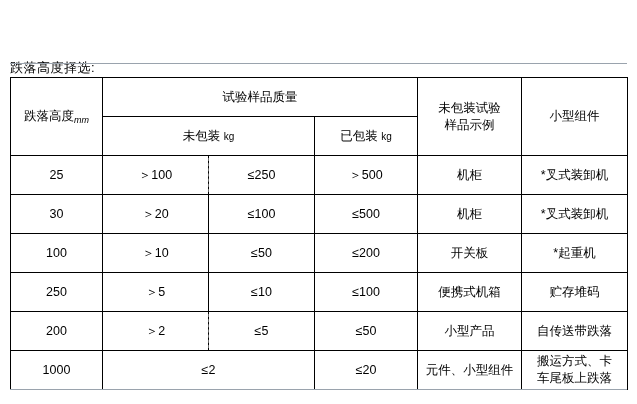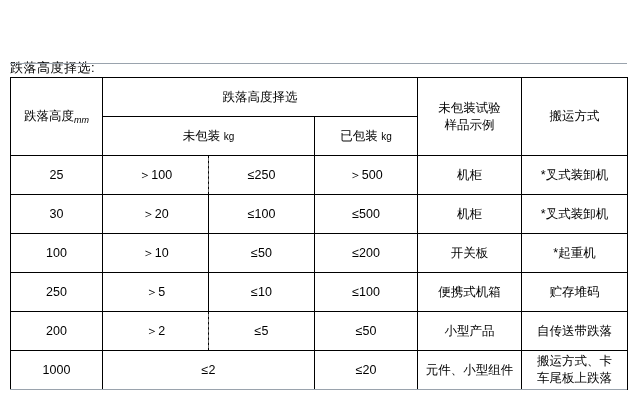--- a/index.html
+++ b/index.html
@@ -121,23 +121,23 @@
       <col style="width:92px">
       <col style="width:106px">
       <col style="width:106px">
       <col style="width:103px">
       <col style="width:104px">
       <col style="width:106px">
     </colgroup>
     <tbody>
       <tr>
         <th class="hdr hdr-tall" rowspan="2"><span>跌落高度</span><span class="sub">mm</span></th>
-        <th class="hdr" colspan="3">跌落高度择选</th>
+        <th class="hdr" colspan="3">试验样品质量</th>
         <th class="hdr hdr-tall two-line" rowspan="2"><span>未包装试验</span><br><span>样品示例</span></th>
-        <th class="hdr hdr-tall" rowspan="2">搬运方式</th>
+        <th class="hdr hdr-tall" rowspan="2">小型组件</th>
       </tr>
       <tr>
         <th class="hdr" colspan="2"><span>未包装</span> <span class="kg">kg</span></th>
         <th class="hdr"><span>已包装</span> <span class="kg">kg</span></th>
       </tr>
 
       <tr>
         <td class="cell-h">25</td>
         <td class="cell-h dash-right">＞100</td>
         <td class="cell-h">≤250</td>

